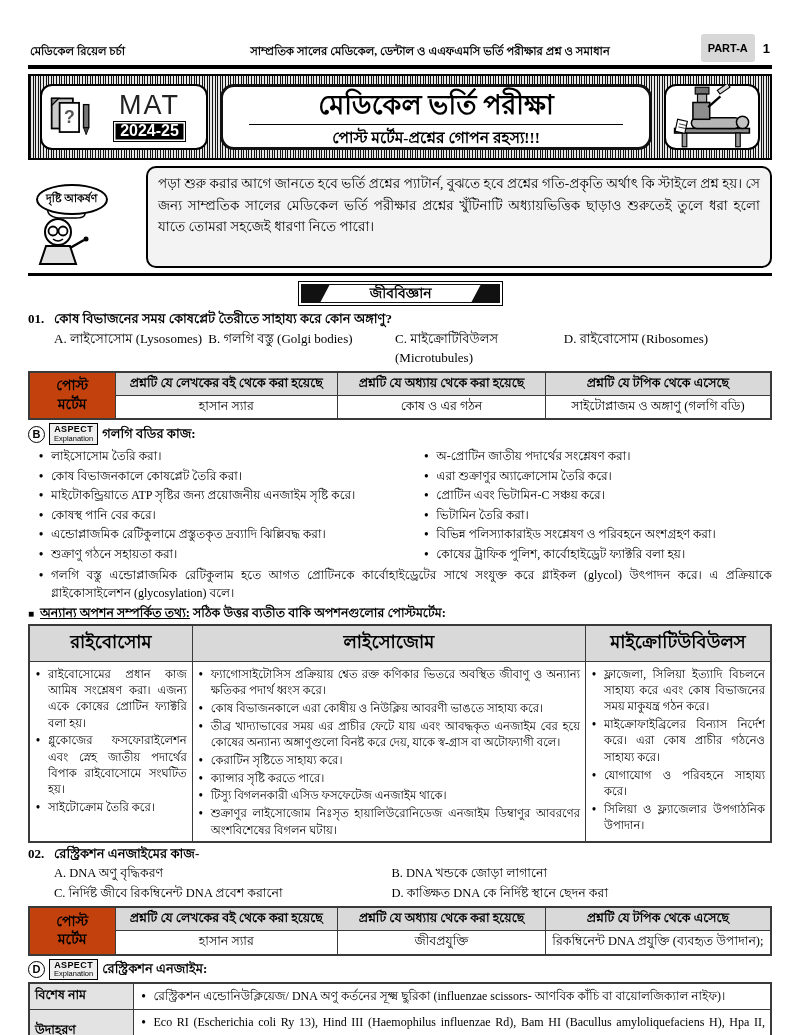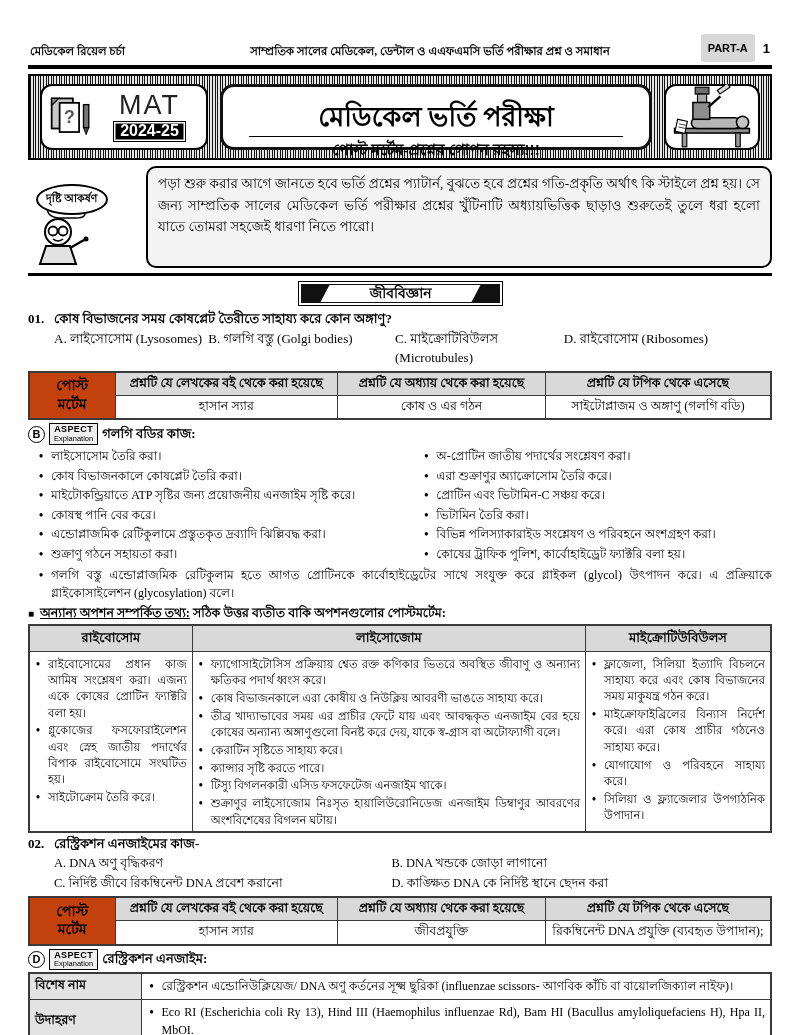--- a/index.html
+++ b/index.html
@@ -20,21 +20,21 @@
   .masthead { margin-top:5px; border:2px solid #000; height:86px; padding:8px 10px;
     background:repeating-linear-gradient(90deg,#111 0px,#111 1px,#e6e6e6 1px,#e6e6e6 2.6px);
     display:flex; align-items:stretch; gap:12px; }
   .logo-box { background:#fff; border:2px solid #000; border-radius:12px; width:168px;
     display:flex; align-items:center; padding:3px 7px; gap:5px; }
   .logo-text { flex:1; text-align:center; }
   .logo-mat { font-family:"Liberation Sans",sans-serif; font-size:27px; letter-spacing:2px; color:#222; line-height:1; }
   .logo-year { display:inline-block; margin-top:2px; background:#000; color:#fff; font-family:"Liberation Sans",sans-serif;
     font-weight:bold; font-size:16px; padding:0 6px 1px 6px; border:1px solid #000; box-shadow:0 0 0 1.5px #fff inset; }
   .title-box { flex:1; background:#fff; border:3px solid #111; border-radius:14px; text-align:center; padding:2px 8px 0 8px; }
-  .main-title { font-size:27px; font-weight:bold; line-height:1.25;margin-top:12px; }
+  .main-title { font-size:27px; font-weight:bold; line-height:1.25; }
   .title-divider { border-top:1.6px solid #000; margin:1px 18px 1px 18px; }
   .subtitle { font-size:15.5px; font-weight:bold; }
   .doc-box { width:96px; background:#fff; border:2px solid #000; border-radius:12px;
     display:flex; align-items:center; justify-content:center; }
 
   
   .notice { display:flex; margin-top:6px; gap:6px; align-items:stretch; }
   .character { width:112px; position:relative; flex-shrink:0; }
   .bubble { position:absolute; top:18px; left:8px; border:2px solid #000; border-radius:50%;
     background:#fff; font-weight:bold; font-size:11px; padding:4px 8px; white-space:nowrap; z-index:2; }
@@ -84,29 +84,29 @@
   .fx-cols ul:first-child { width:51%; } .fx-cols ul:last-child { flex:1; }
   .fx-full { padding-left:8px; }
 
   .other-line { font-weight:bold; font-size:12.5px; margin:3px 0 2px 0; display:flex; gap:6px; align-items:baseline; line-height:1.4;}
   .sq { font-size:10px; }
   .ul-title { text-decoration:underline; }
 
   
   .cmp { border:2px solid #3a3a3a; font-size:11.5px; margin-top:1px; }
   .cmp th, .cmp td { border:1.5px solid #3a3a3a; padding:2px 5px; vertical-align:top; }
-  .cmp th { background:#d9d9d9; font-weight:bold; text-align:center; font-size:13px; }
+  .cmp th { background:#d9d9d9; font-weight:bold; text-align:center; font-size:18px; }
   .cmp col.k1{width:22%;} .cmp col.k2{width:53%;} .cmp col.k3{width:25%;}
   .cmp li.bullet { font-size:11.5px; line-height:1.42; padding-left:13px; }
   .cmp li.bullet::before{ left:1px; }
 
   
   .detail { border:2px solid #3a3a3a; font-size:12px; margin-top:2px; }
   .detail td { border:1.5px solid #3a3a3a; padding:2px 5px; vertical-align:middle; }
-  .detail td.lbl { width:112px; background:#e3e3e3; font-weight:bold; font-size:12.5px; }
+  .detail td.lbl { width:104px; background:#e3e3e3; font-weight:bold; font-size:12.5px; }
   .detail li.bullet { line-height:1.5; }
 
   svg { display:block; }
 </style>
 </head>
 <body>
 
 <div class="page">
 
   <div class="topbar">

